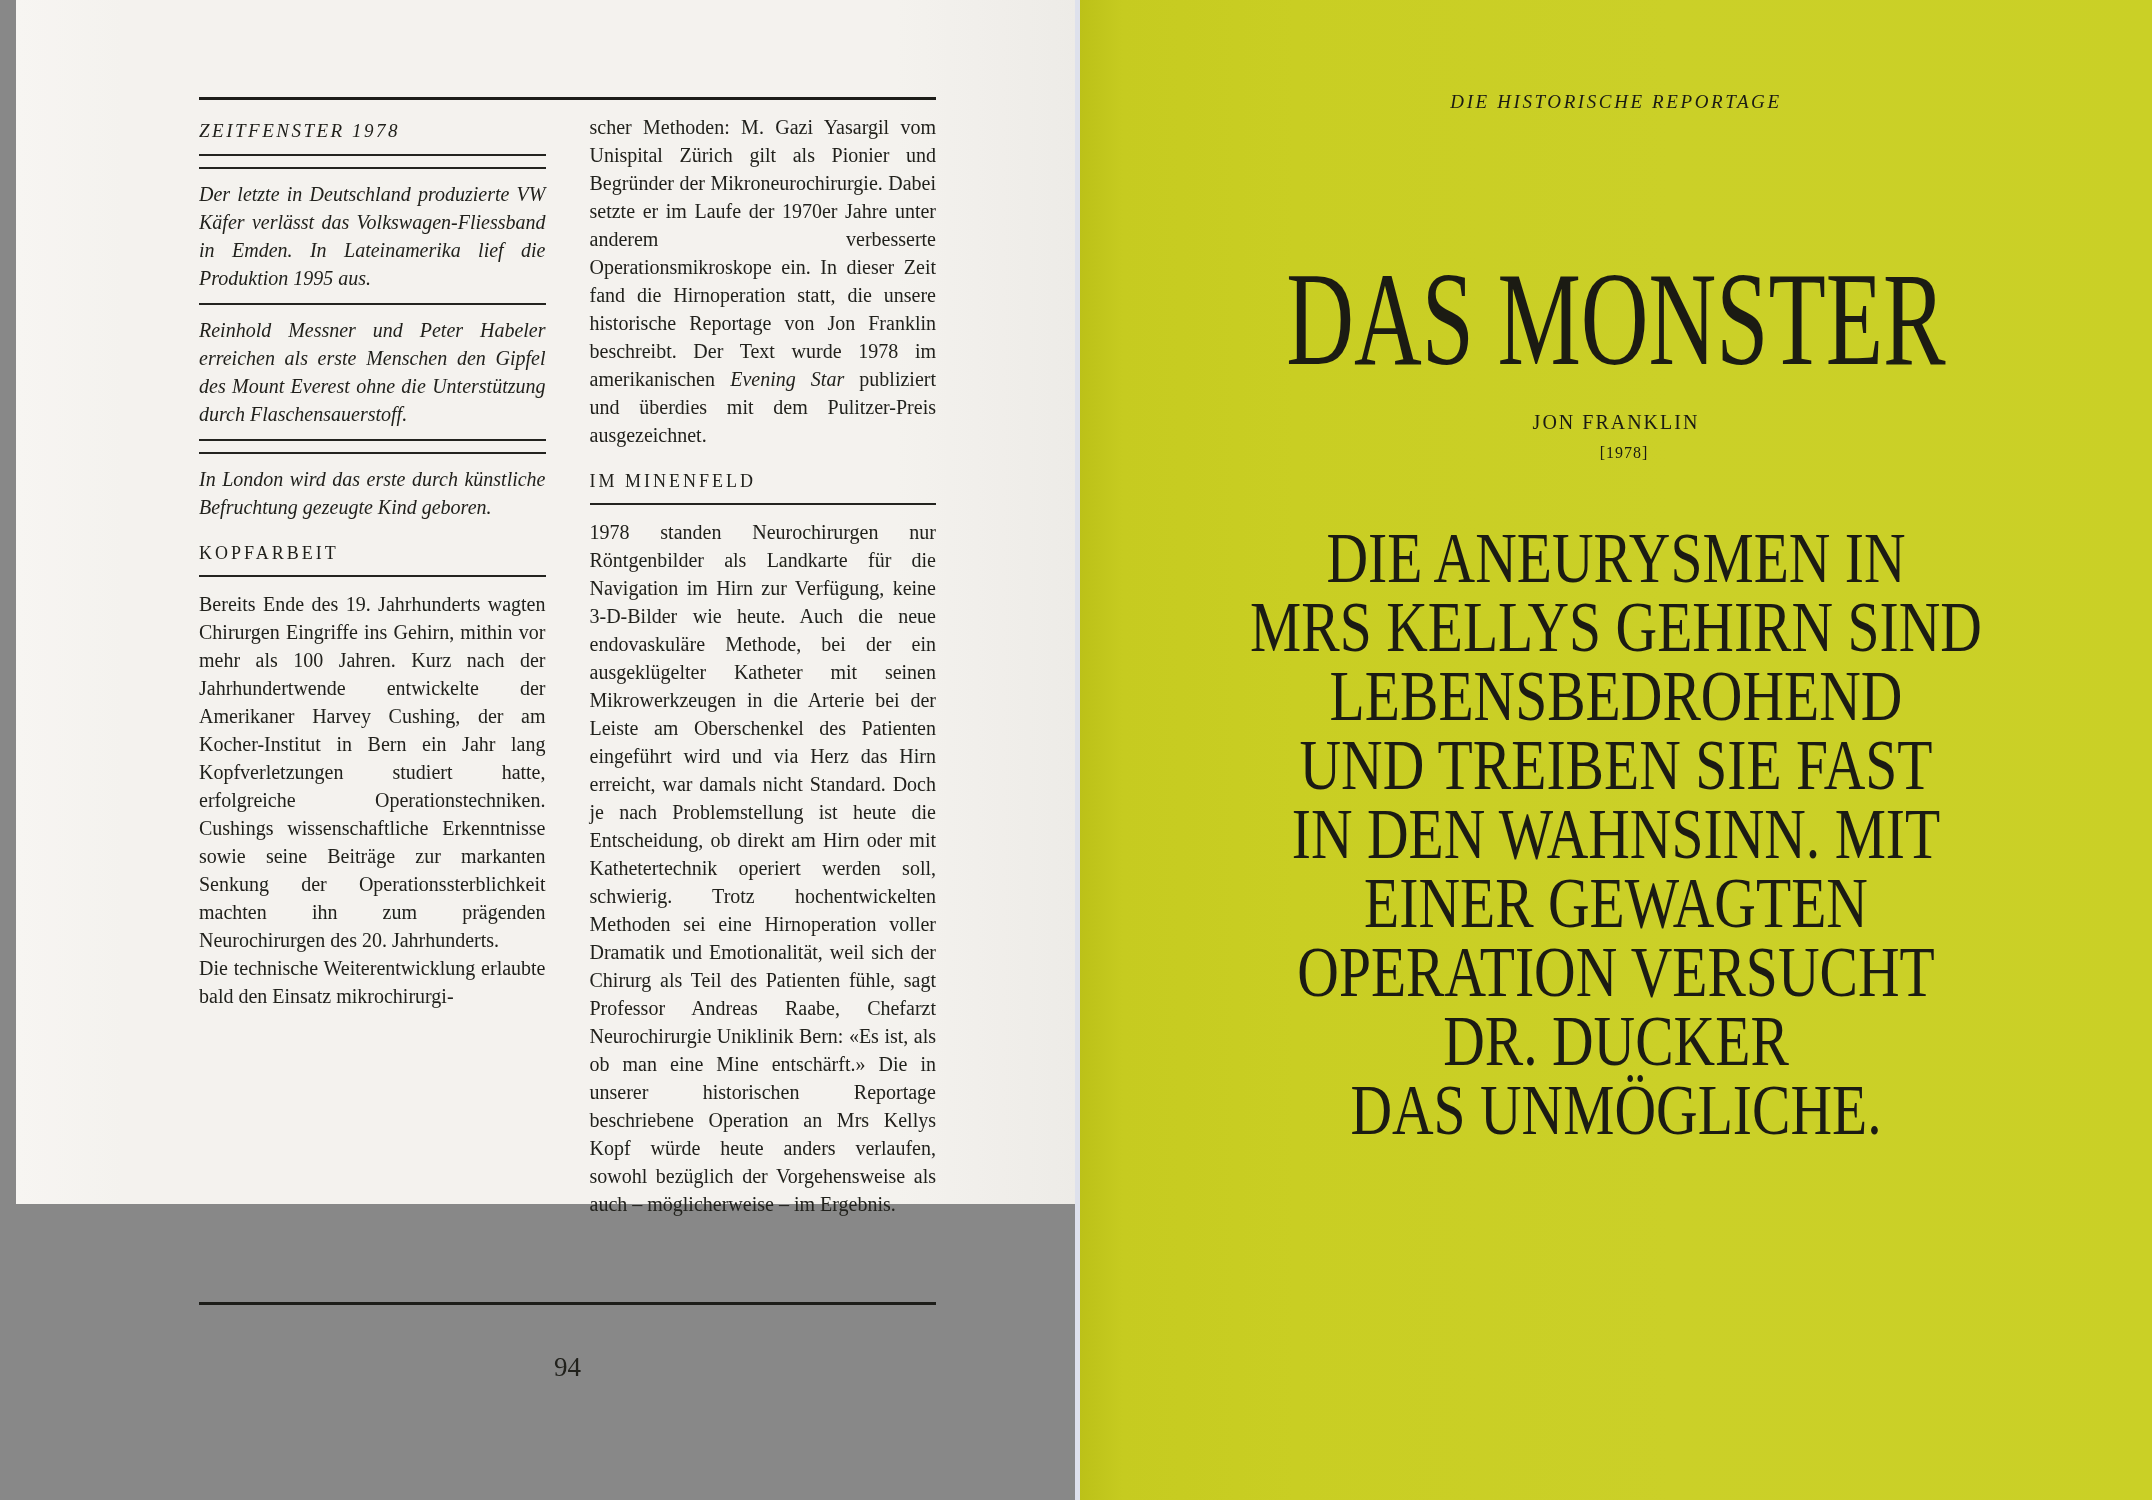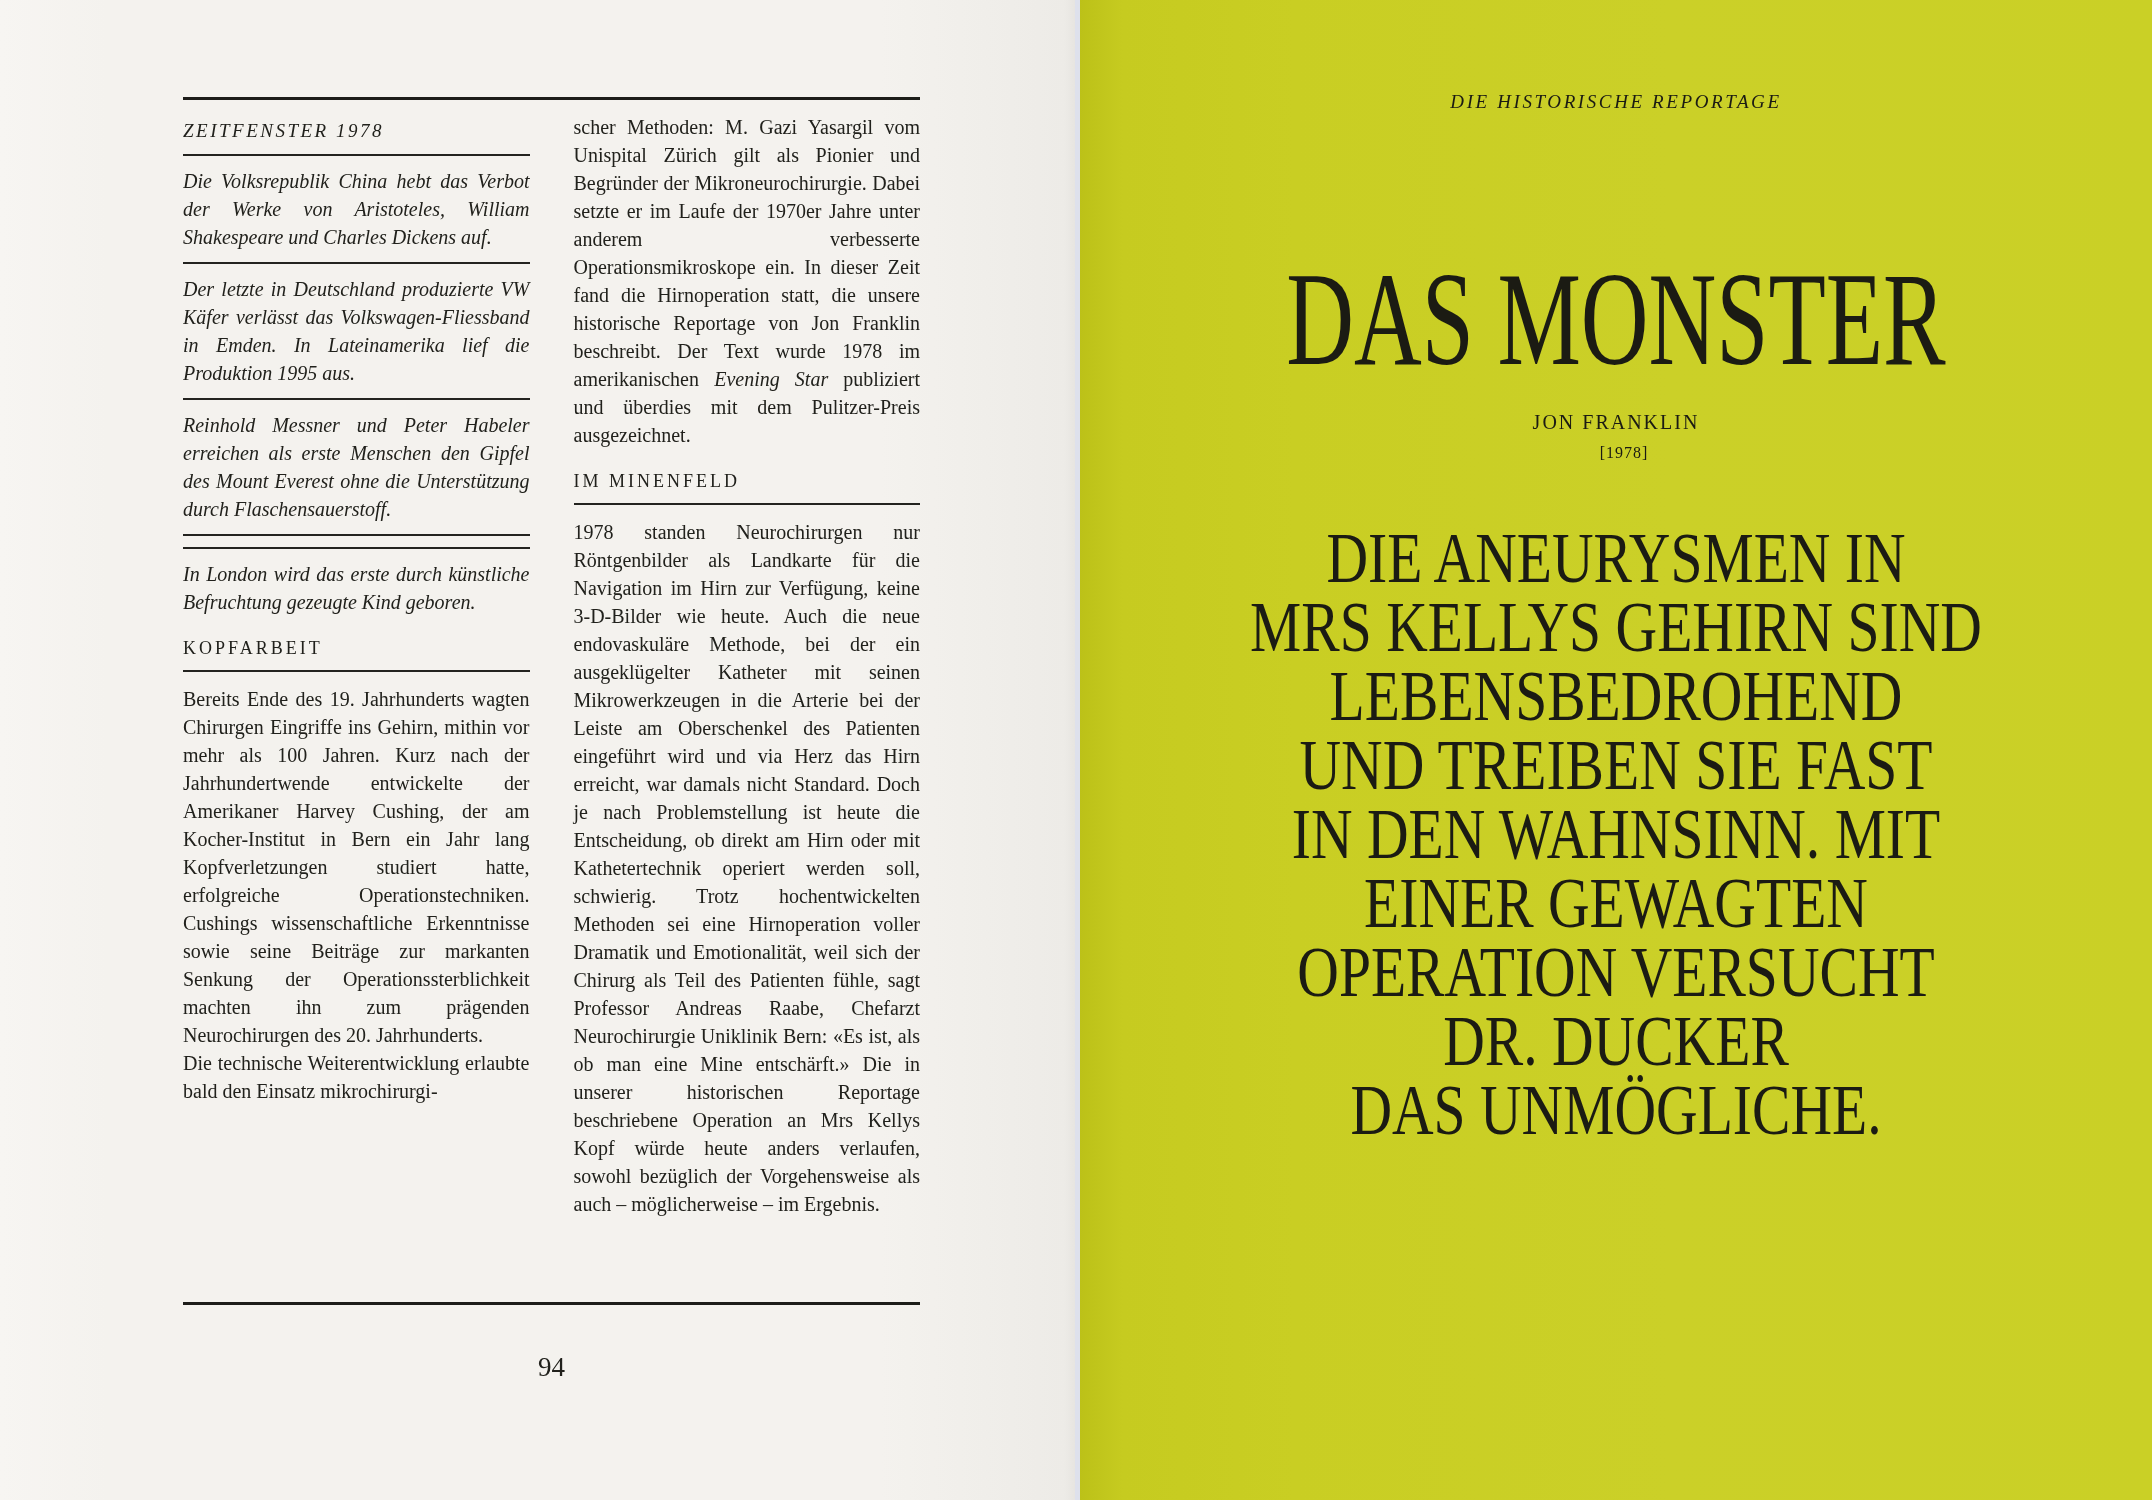--- a/index.html
+++ b/index.html
@@ -11,21 +11,21 @@
   html,body{margin:0;padding:0;background:#888;}
   .spread{
     position:relative;
     width:2152px;height:1500px;
     overflow:hidden;
     font-family:"Liberation Serif", serif;
     color:var(--ink);
   }
   
   .page-left{
-    position:absolute;left:0;top:0;width:1075px;height:1500px;
+    position:absolute;left:16px;top:0;width:1075px;height:1204px;
     background:linear-gradient(90deg,#f7f5f2 0%,var(--paper) 10%,var(--paper) 82%,#edebe7 99%,#e7e5e1 100%);
   }
   .textblock{
     position:absolute;left:183px;top:97px;width:737px;height:1206px;
     border-top:3px solid #1d1d19;
     padding-top:13px;box-sizing:border-box;
     overflow:hidden;
     display:flex;gap:44px;
   }
   .col{flex:1 1 0;min-width:0;}
@@ -100,21 +100,20 @@
 <body>
 
 <div class="spread">
 
   <section class="page-left">
     <div class="textblock">
 
       <div class="col">
         <h3 class="tl-title">ZEITFENSTER 1978</h3>
         <div class="tl-rule"></div>
-        <p class="tl-item">Die Volksrepublik China hebt das Verbot der Werke von Aristoteles, William Shakespeare und Charles Dickens auf.</p>
         <div class="tl-rule"></div>
         <p class="tl-item">Der letzte in Deutschland produzierte VW Käfer verlässt das Volkswagen-Fliessband in Emden. In Lateinamerika lief die Produktion 1995 aus.</p>
         <div class="tl-rule"></div>
         <p class="tl-item">Reinhold Messner und Peter Habeler erreichen als erste Menschen den Gipfel des Mount Everest ohne die Unterstützung durch Flaschensauerstoff.</p>
         <div class="tl-rule"></div>
         <div class="tl-rule"></div>
         <p class="tl-item">In London wird das erste durch künstliche Befruchtung gezeugte Kind geboren.</p>
 
         <h3 class="sec-title">KOPFARBEIT</h3>
         <div class="sec-rule"></div>

